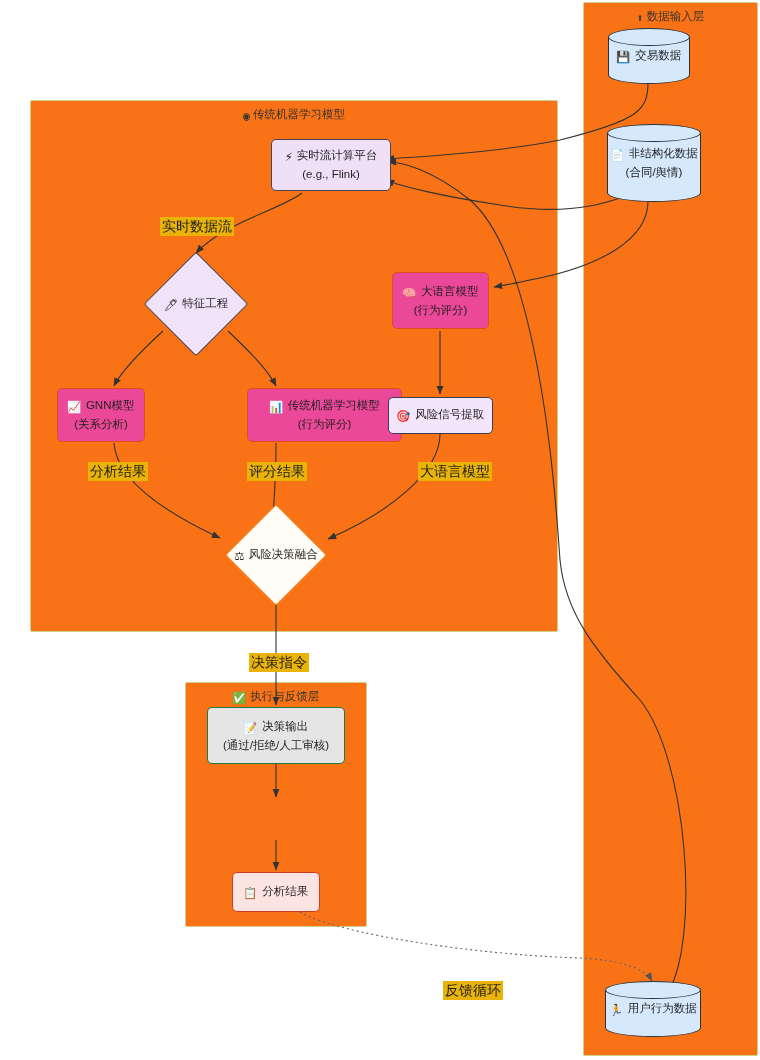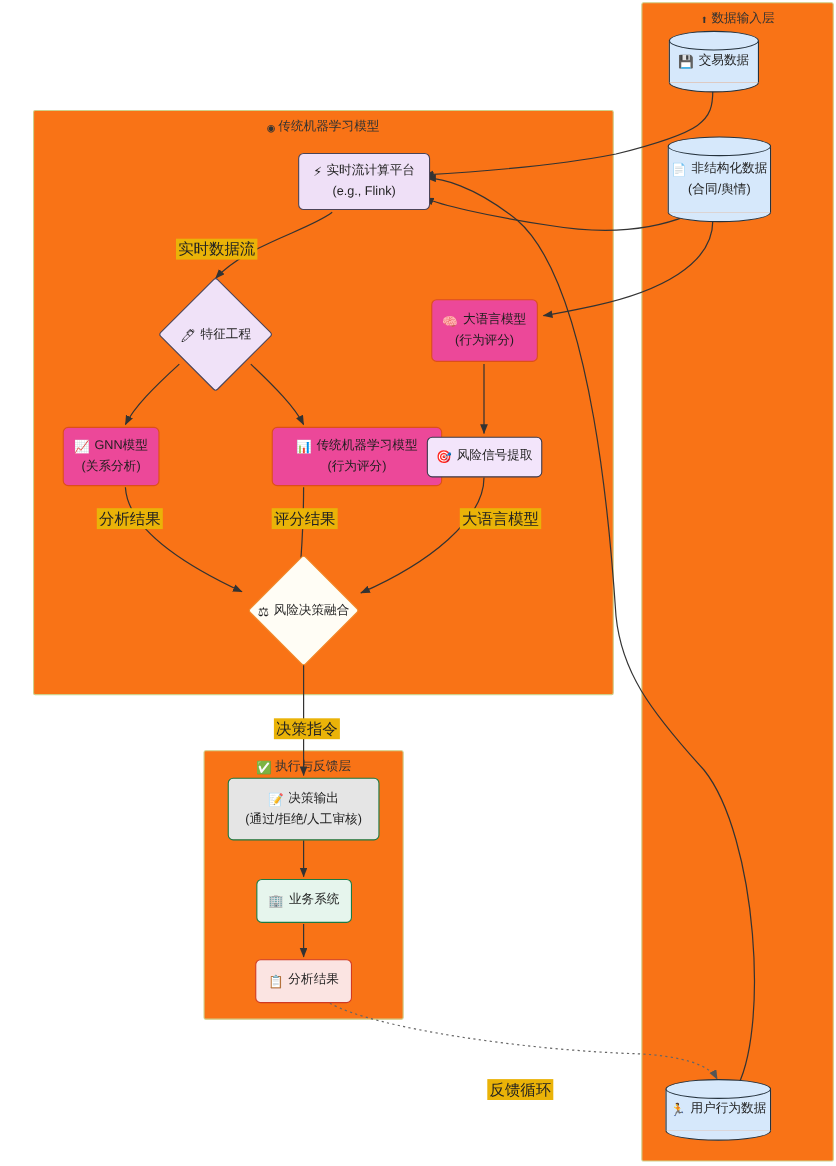--- a/index.html
+++ b/index.html
@@ -310,23 +310,20 @@
     <div class="diamond-label">
       <span class="ic">⚖</span><span>风险决策融合</span>
     </div>
   </div>
 
   <div class="node box-green" style="left:207px; top:707px; width:138px; height:57px;">
     <div class="line1"><span class="ic">📝</span><span>决策输出</span></div>
     <div class="line2">(通过/拒绝/人工审核)</div>
   </div>
 
-  <div class="node box-green2" style="left:233px; top:799px; width:87px; height:40px;">
-    <div class="line1"><span class="ic">🏢</span><span>业务系统</span></div>
-  </div>
 
   <div class="node box-red" style="left:232px; top:872px; width:88px; height:40px;">
     <div class="line1"><span class="ic">📋</span><span>分析结果</span></div>
   </div>
 
   <div class="edge-label" style="left:160px; top:217px;">实时数据流</div>
   <div class="edge-label" style="left:88px; top:462px;">分析结果</div>
   <div class="edge-label" style="left:247px; top:462px;">评分结果</div>
   <div class="edge-label" style="left:418px; top:462px;">大语言模型</div>
   <div class="edge-label" style="left:249px; top:653px;">决策指令</div>

